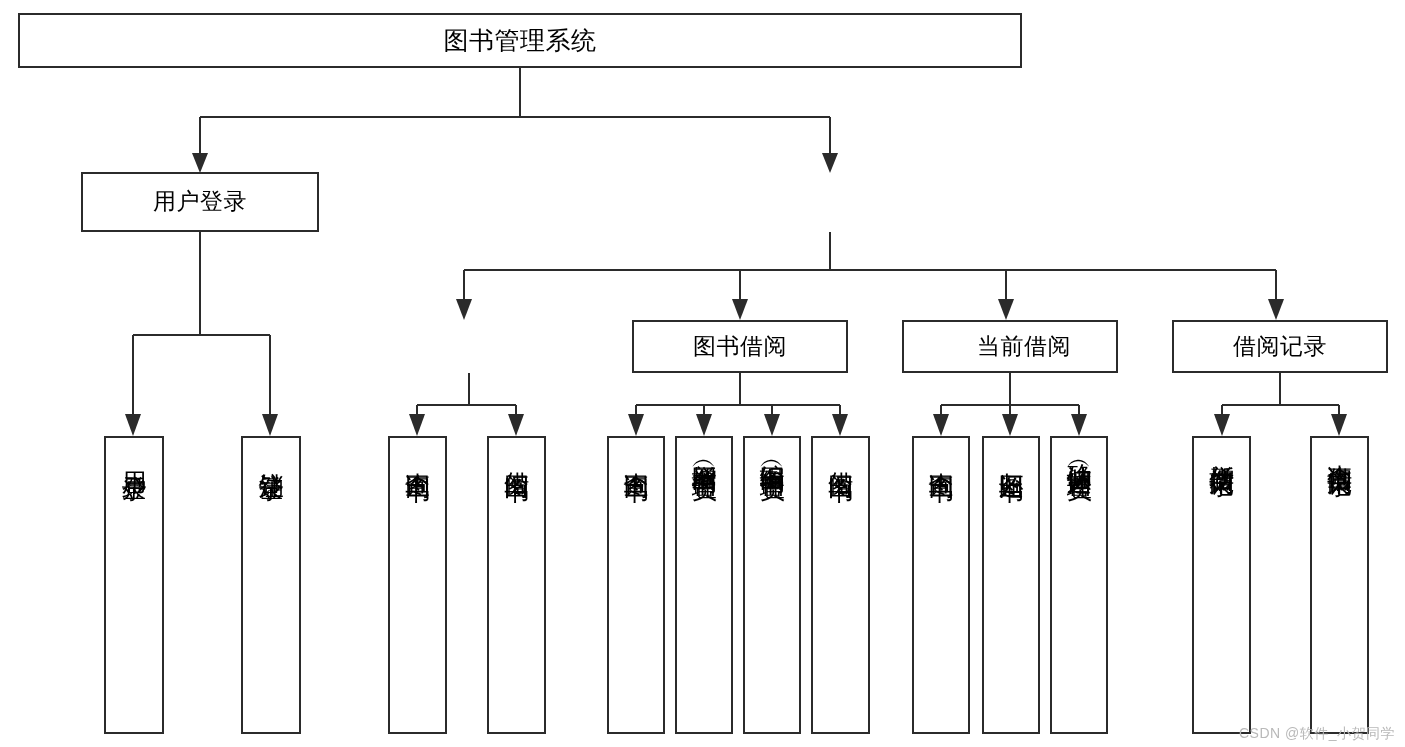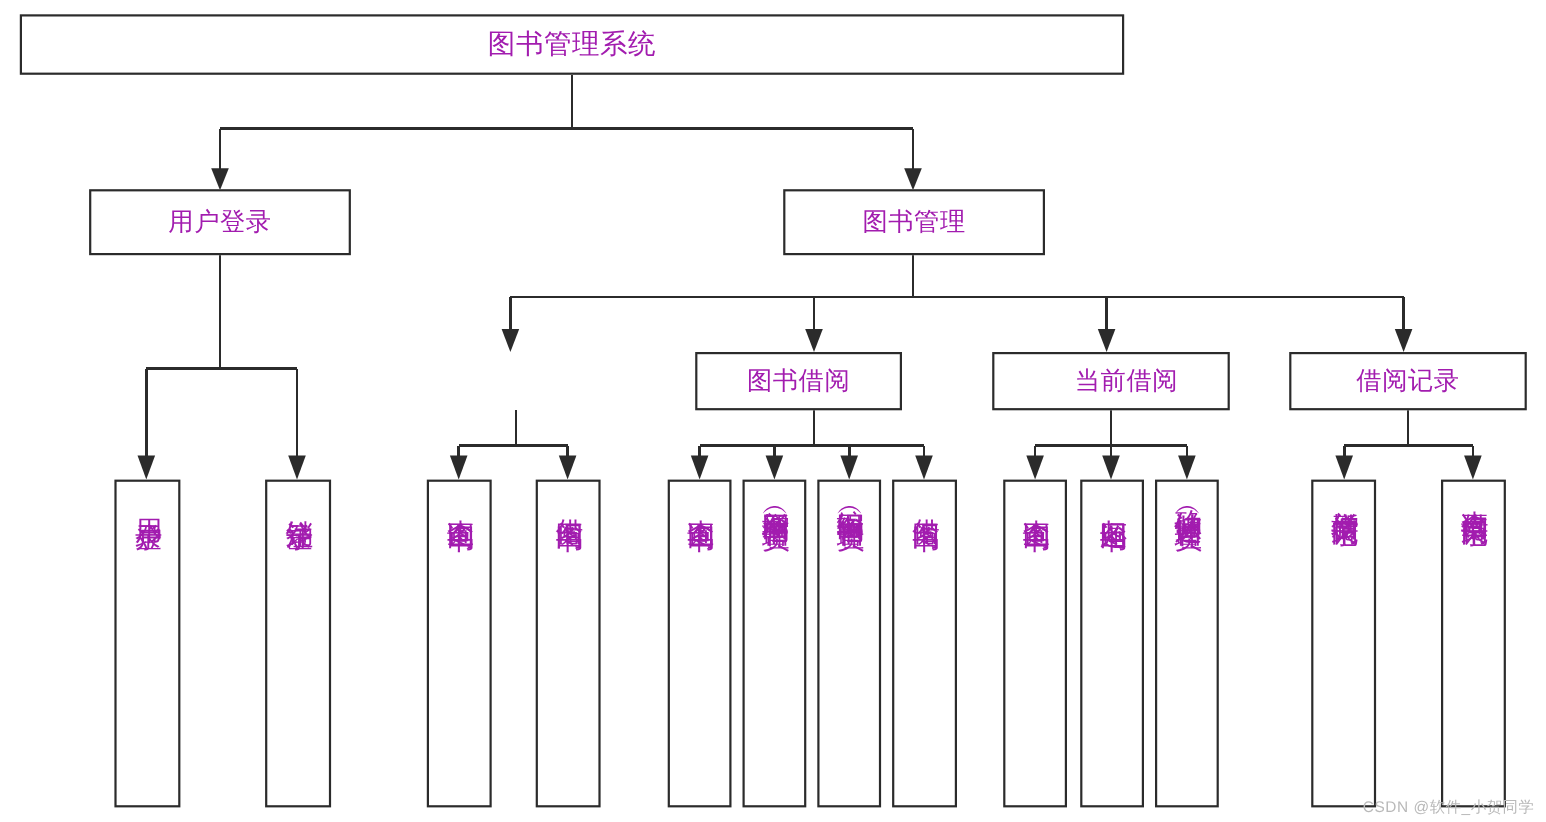--- a/index.html
+++ b/index.html
@@ -32,21 +32,21 @@
 
   
   .node{
     position:absolute;
     box-sizing:border-box;
     background:#ffffff;
     border:2.4px solid #2b2b2b;
     display:flex;
     align-items:center;
     justify-content:center;
-    color:#a21caf;
+    color:#000000;
     z-index:3;
   }
   .node .lbl{
     display:block;
     white-space:pre;
     line-height:1.18;
     letter-spacing:0.5px;
   }
 
   
@@ -171,26 +171,23 @@
   </svg>
 
   <div class="node root" style="left:18px;top:13px;width:1004px;height:55px;">
     <span class="lbl">图书管理系统</span>
   </div>
 
   <div class="node branch" style="left:81px;top:172px;width:238px;height:60px;">
     <span class="lbl">用户登录</span>
   </div>
 
-  <div class="node branch" style="left:712px;top:172px;width:238px;height:60px;">
-    <span class="lbl">图书管理</span>
-  </div>
-
-
-  <div class="node branch" style="left:632px;top:320px;width:188px;height:53px;">
+
+
+  <div class="node branch" style="left:632px;top:320px;width:216px;height:53px;">
     <span class="lbl">图书借阅</span>
   </div>
 
   <div class="node branch" style="left:902px;top:320px;width:216px;height:53px;padding-left:28px;">
     <span class="lbl">当前借阅</span>
   </div>
 
   <div class="node branch" style="left:1172px;top:320px;width:216px;height:53px;">
     <span class="lbl">借阅记录</span>
   </div>

